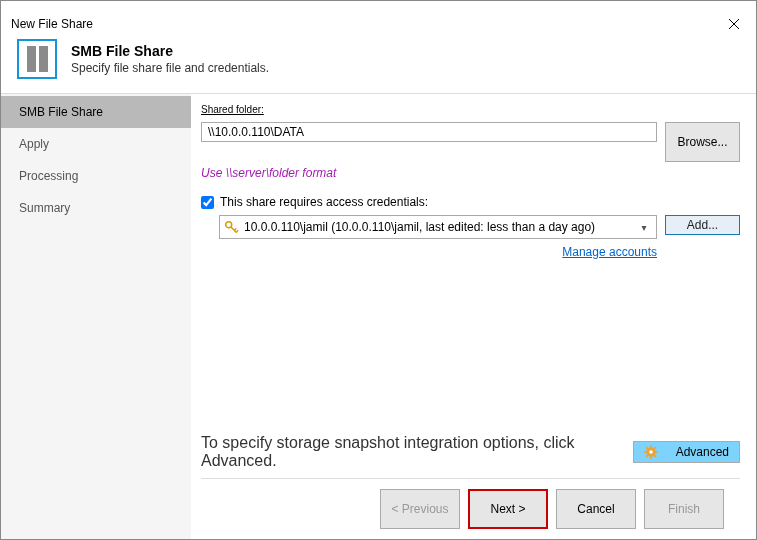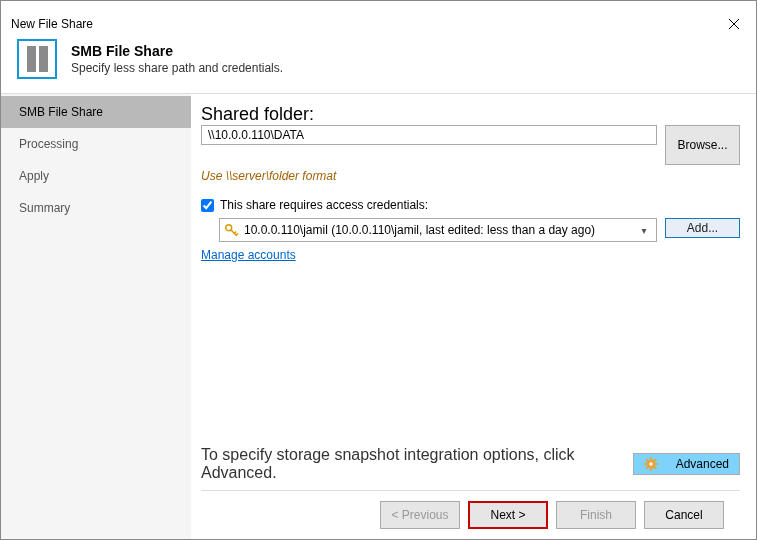--- a/index.html
+++ b/index.html
@@ -13,42 +13,42 @@
 .header-icon { width: 40px; height: 40px; border: 2px solid #1296d8; display: flex; align-items: center; justify-content: center; }
 .header-icon-inner { display: flex; gap: 3px; }
 .header-icon-bar { width: 9px; height: 26px; background: #8a8a8a; }
 .header-title { font-size: 14px; font-weight: bold; color: #000; }
 .header-sub { font-size: 12px; color: #333; margin-top: 2px; }
 .body { flex: 1; display: flex; border-top: 1px solid #ddd; }
 .sidebar { width: 190px; background: #f5f5f5; padding-top: 2px; }
 .sidebar-item { padding: 9px 18px; font-size: 12px; color: #555; cursor: pointer; }
 .sidebar-item.active { background: #b9b9b9; color: #000; }
 .content { flex: 1; padding: 10px 16px 0 10px; display: flex; flex-direction: column; }
-.field-label { font-size: 18px; margin-bottom: 0; }
+.field-label { font-size: 10px; margin-bottom: 7px; text-decoration: underline; }
 .row { display: flex; gap: 8px; align-items: stretch; }
 .text-input { flex: 1; border: 1px solid #aaa; padding: 4px 6px; font-size: 12px; font-family: inherit; height: 20px; }
 .btn { border: 1px solid #aaa; background: #e6e6e6; padding: 0 10px; height: 40px; font-size: 12px; min-width: 75px; cursor: pointer; text-align: center; font-family: inherit; }
 .btn:disabled { color: #999; cursor: default; }
-.hint { font-style: italic; color: #a16207; margin-top: 4px; font-size: 12px; }
+.hint { font-style: italic; color: #a21caf; margin-top: 4px; font-size: 12px; }
 .check-row { display: flex; align-items: center; gap: 6px; margin-top: 15px; }
 .check-row input { width: 13px; height: 13px; }
 .cred-row { display: flex; gap: 8px; margin-top: 6px; margin-left: 18px; }
 .cred-select { flex: 1; border: 1px solid #aaa; height: 24px; display: flex; align-items: center; padding: 0 4px; position: relative; background: #fff; cursor: pointer; justify-content: space-between; }
 .key-icon { width: 15px; height: 15px; margin-right: 5px; }
 .cred-text { flex: 1; font-size: 12px; white-space: nowrap; overflow: hidden; text-overflow: ellipsis; }
 .dropdown-arrow { width: 16px; text-align: center; color: #555; font-size: 10px; }
 .add-btn { border: 1px solid #1579b8; background: #e6eff7; padding: 0 10px; height: 20px; font-size: 12px; min-width: 75px; cursor: pointer; color: #222; }
-.manage-link { color: #0066cc; text-decoration: underline; font-size: 12px; text-align: left; margin-top: 6px; margin-right: 83px; cursor: pointer; }
+.manage-link { color: #0066cc; text-decoration: underline; font-size: 12px; text-align: right; margin-top: 6px; margin-right: 83px; cursor: pointer; }
 .spacer { flex: 1; }
 .advanced-row { display: flex; align-items: center; justify-content: space-between; padding: 8px 0; }
 .advanced-text { font-size: 16px; color: #333; }
 .adv-btn { border: 1px solid #aaa; background: #7dd3fc; padding: 3px 10px; display: flex; align-items: center; gap: 18px; font-size: 12px; cursor: pointer; }
 .gear-icon { width: 14px; height: 14px; }
 .footer { border-top: 1px solid #ddd; padding: 10px 16px; display: flex; justify-content: flex-end; gap: 8px; }
-.footer .btn { min-width: 80px; height: 28px; }
+.footer .btn { min-width: 80px; height: 40px; }
 .btn-next { border: 2px solid #c80000; background: #e6e6e6; }
 </style>
 </head>
 <body>
 
 <div class="window">
   <div class="titlebar">
     <span class="titlebar-title">New File Share</span>
     <div class="close-btn">
       <svg viewBox="0 0 10 10">
@@ -60,29 +60,29 @@
 
   <div class="header">
     <div class="header-icon">
       <div class="header-icon-inner">
           <div class="header-icon-bar"></div>
           <div class="header-icon-bar"></div>
         </div>
     </div>
     <div>
       <div class="header-title">SMB File Share</div>
-      <div class="header-sub">Specify less share path and credentials.</div>
+      <div class="header-sub">Specify file share file and credentials.</div>
     </div>
   </div>
 
   <div class="body">
     <div class="sidebar">
       <div class="sidebar-item active">SMB File Share</div>
+      <div class="sidebar-item">Apply</div>
       <div class="sidebar-item">Processing</div>
-      <div class="sidebar-item">Apply</div>
       <div class="sidebar-item">Summary</div>
     </div>
 
     <div class="content">
       <div class="field-label">Shared folder:</div>
       <div class="row">
         <input class="text-input" type="text" value="\\10.0.0.110\DATA" style="">
         <button class="btn">Browse...</button>
       </div>
       <div class="hint">Use \\server\folder format</div>
@@ -127,18 +127,18 @@
                 <line x1="11.6" y1="4.4" x2="13.7" y2="2.3"></line>
               </g>
             </svg>
           <span>Advanced</span>
         </button>
       </div>
 
       <div class="footer">
         <button class="btn" disabled="">&lt; Previous</button>
         <button class="btn btn-next">Next &gt;</button>
+        <button class="btn">Cancel</button>
         <button class="btn" disabled="">Finish</button>
-        <button class="btn">Cancel</button>
       </div>
     </div>
   </div>
 </div>
 
 </body></html>

